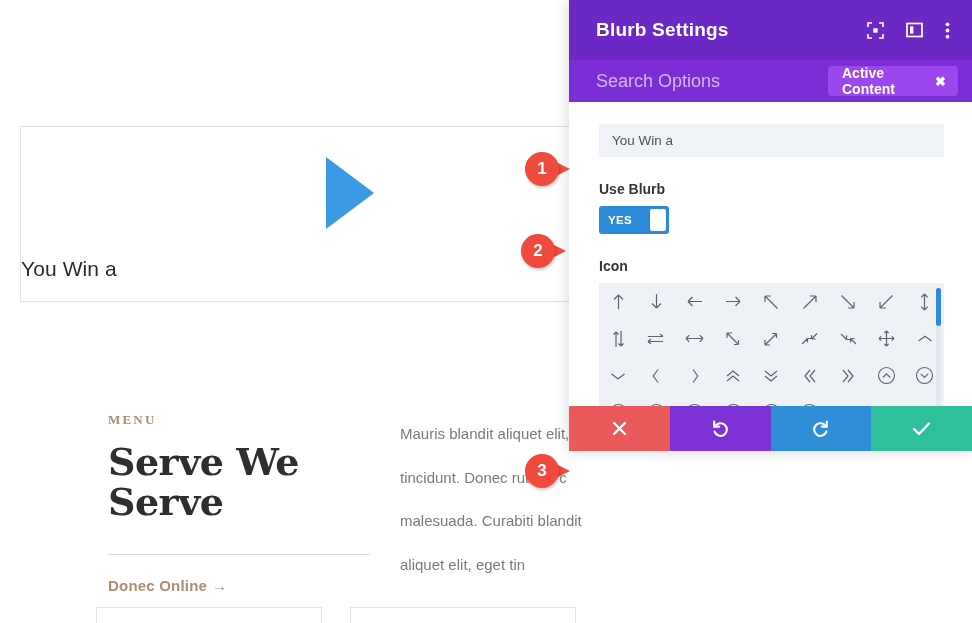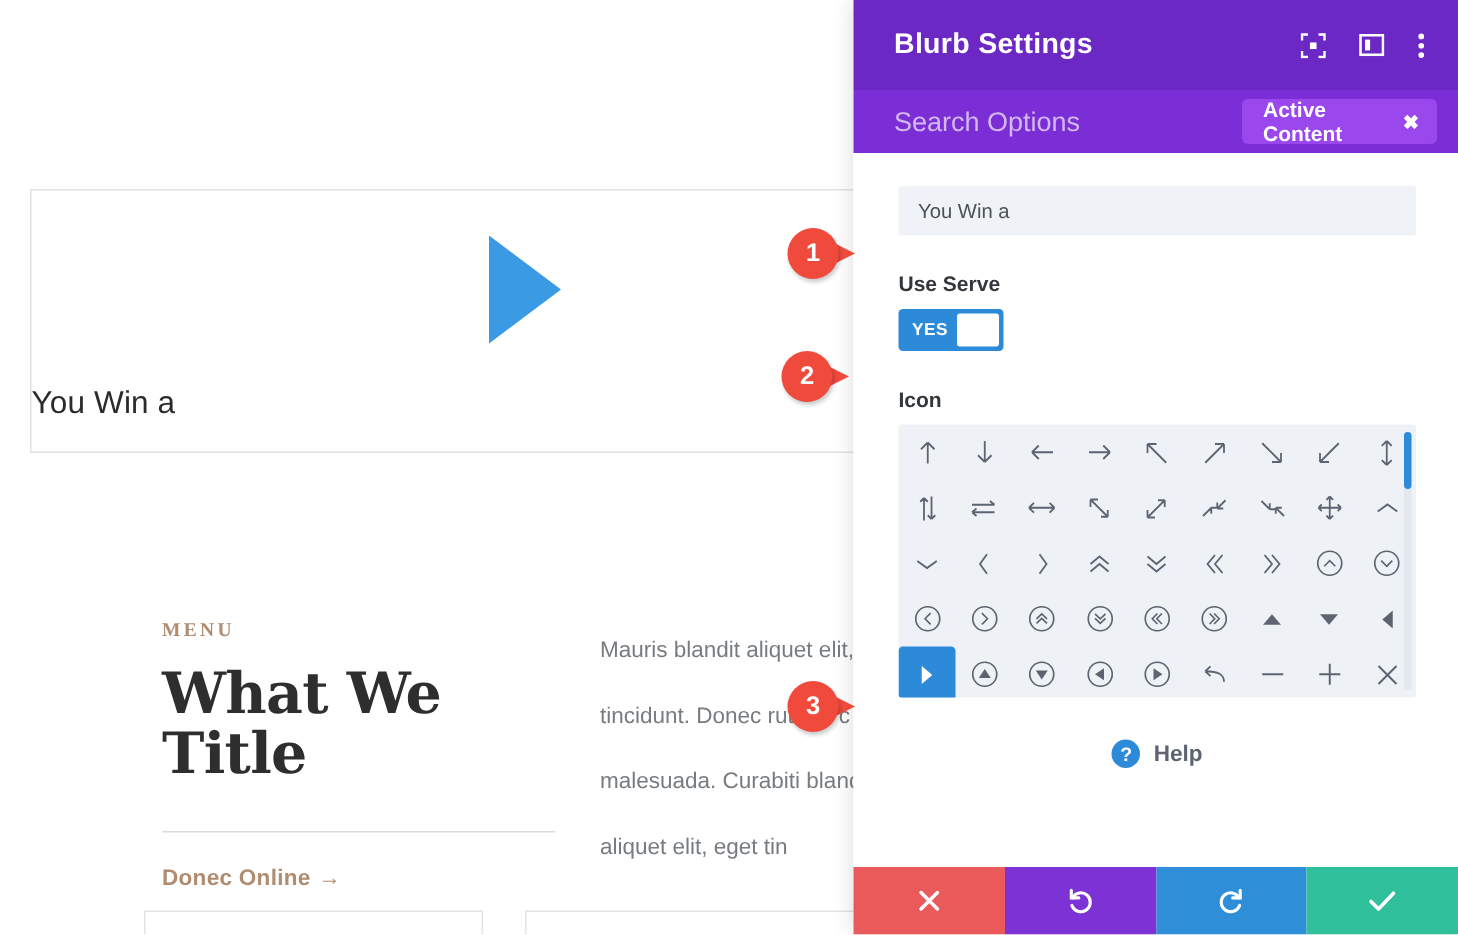--- a/index.html
+++ b/index.html
@@ -59,21 +59,21 @@
     position: absolute; left: 400px; top: 412px; width: 230px;
     font-size: 15px; line-height: 2.9; color: #777c80;
   }
 
   .card-row { position: absolute; left: 96px; top: 607px; width: 480px; display: flex; gap: 28px; }
   .card-outline { width: 272px; height: 60px; border: 1px solid #e4e4e4; background: #fff; }
 
   
   #panel {
     position: absolute; right: 0; top: 0;
-    width: 403px; height: 623px;
+    width: 403px; height: 451px;
     background: #ffffff;
     display: flex; flex-direction: column;
     box-shadow: 0 0 14px rgba(0,0,0,.16);
   }
   .panel-header {
     height: 60px; background: #6b28c4;
     display: flex; align-items: center; padding: 0 22px 0 27px;
     flex: 0 0 auto;
   }
   .panel-title {
@@ -112,21 +112,21 @@
     padding: 0 13px; font-size: 13.5px; color: #4c5356; font-family: inherit;
     border-radius: 2px;
   }
 
   .mt-use { margin-top: 24px; }
   .toggle {
     margin-top: 2px; width: 70px; height: 28px; background: #2d8ad8;
     border-radius: 3px; display: flex; align-items: center; cursor: pointer;
     padding: 3px;
   }
-  .toggle-text { color: #fff; font-size: 11.5px; font-weight: 700; padding: 0 6px 0 6px; letter-spacing: .3px; }
+  .toggle-text { color: #fff; font-size: 11.5px; font-weight: 700; padding: 0 18px 0 6px; letter-spacing: .3px; }
   .toggle-knob { width: 30px; height: 22px; background: #fff; border-radius: 2px; }
 
   .mt-icon { margin-top: 24px; }
   .icon-grid-wrap {
     margin-top: 9px; position: relative;
     background: #eef1f6; border-radius: 2px;
     height: 182px; overflow: hidden;
   }
   .icon-grid {
     display: grid; grid-template-columns: repeat(9, 1fr);
@@ -203,21 +203,21 @@
 
     <div class="blurb-box">
       <div class="blurb-icon">
         <div class="play-tri"></div>
       </div>
       <div class="blurb-title">You Win a</div>
     </div>
 
     <div class="menu-section">
       <div class="menu-kicker">MENU</div>
-      <div class="menu-heading">What We Title</div>
+      <div class="menu-heading">Serve We Serve</div>
       <div class="menu-divider"></div>
       <div class="menu-link">
         <span>Donec Online</span><span class="arr">→</span>
       </div>
     </div>
 
     <div class="body-col">Mauris blandit aliquet elit, tincidunt. Donec rutrum c malesuada. Curabiti blandit aliquet elit, eget tin</div>
 
     <div class="card-row">
       <div class="card-outline"></div>
@@ -257,21 +257,21 @@
       <div class="active-chip">
         <span>Active Content</span>
         <span class="chip-x">✖</span>
       </div>
     </div>
 
     <div class="panel-body">
 
       <input class="text-field" type="text" value="You Win a" style="">
 
-      <div class="field-label mt-use">Use Serve</div>
+      <div class="field-label mt-use">Use Blurb</div>
       <div class="toggle">
         <span class="toggle-text">YES</span>
         <span class="toggle-knob"></span>
       </div>
 
       <div class="field-label mt-icon">Icon</div>
 
       <div class="icon-grid-wrap">
         <div class="icon-grid">
 

